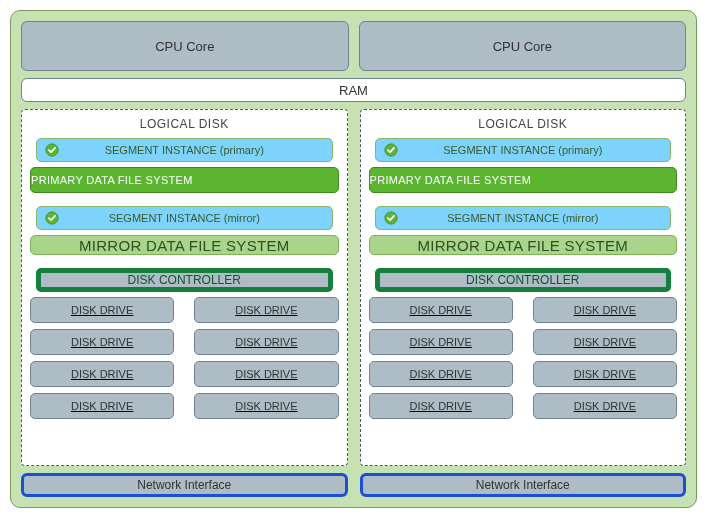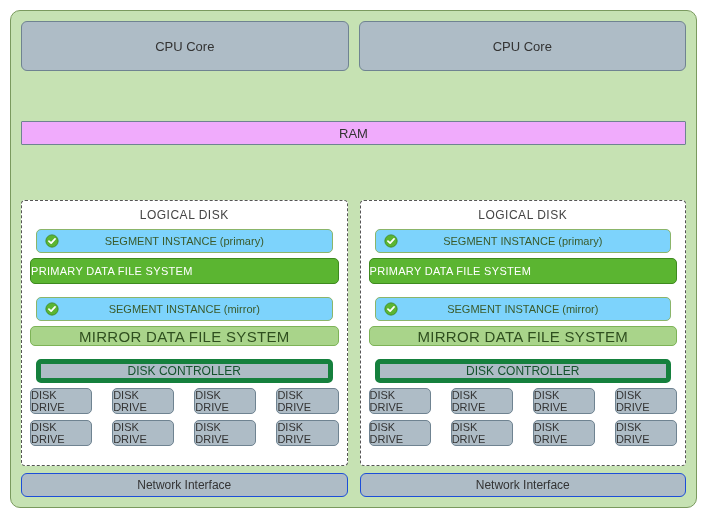--- a/index.html
+++ b/index.html
@@ -29,42 +29,40 @@
     border: 1px solid #6f8391;
     border-radius: 6px;
     height: 50px;
     display: flex;
     align-items: center;
     justify-content: center;
     font-size: 13px;
     color: #333;
   }
   .ram {
-    background: #f0abfc;
+    background: #ffffff;
     border: 1px solid #6f8391;
-    border-radius: 1px;
+    border-radius: 6px;
     height: 24px;
     display: flex;
     align-items: center;
     justify-content: center;
     font-size: 13px;
     color: #333;
-    margin-top: 43px;
   }
   .logical-row { display: flex; gap: 12px; flex: 1; }
   .logical {
     flex: 1;
     background: #fff;
     border: 1px dashed #555;
     border-radius: 4px;
     padding: 6px 8px 8px 8px;
     display: flex;
     flex-direction: column;
     gap: 5px;
-    margin-top: 48px;
   }
   .logical-title {
     text-align: center;
     font-size: 12px;
     color: #444;
     padding: 1px 0 2px 0;
     letter-spacing: 0.5px;
   }
   .seg-instance {
     background: #7dd3fc;
@@ -117,39 +115,40 @@
     height: 24px;
     display: flex;
     align-items: center;
     justify-content: center;
     font-size: 12px;
     color: #14532d;
     margin: 0 6px;
   }
   .drive-grid {
     display: grid;
-    grid-template-columns: 1fr 1fr 1fr 1fr;
+    grid-template-columns: 1fr 1fr;
     gap: 6px 20px;
+    text-decoration: underline;
   }
   .drive {
     background: #aebcc6;
     border: 1px solid #6f8391;
     border-radius: 5px;
     height: 26px;
     display: flex;
     align-items: center;
     justify-content: center;
     font-size: 11px;
     color: #333;
   }
   .net-row { display: flex; gap: 12px; }
   .netif {
     flex: 1;
     background: #aebcc6;
-    border: 1px solid #1d4ed8;
+    border: 3px solid #1d4ed8;
     border-radius: 6px;
     height: 24px;
     display: flex;
     align-items: center;
     justify-content: center;
     font-size: 12px;
     color: #333;
   }
   svg.check { display: block; }
 </style>

